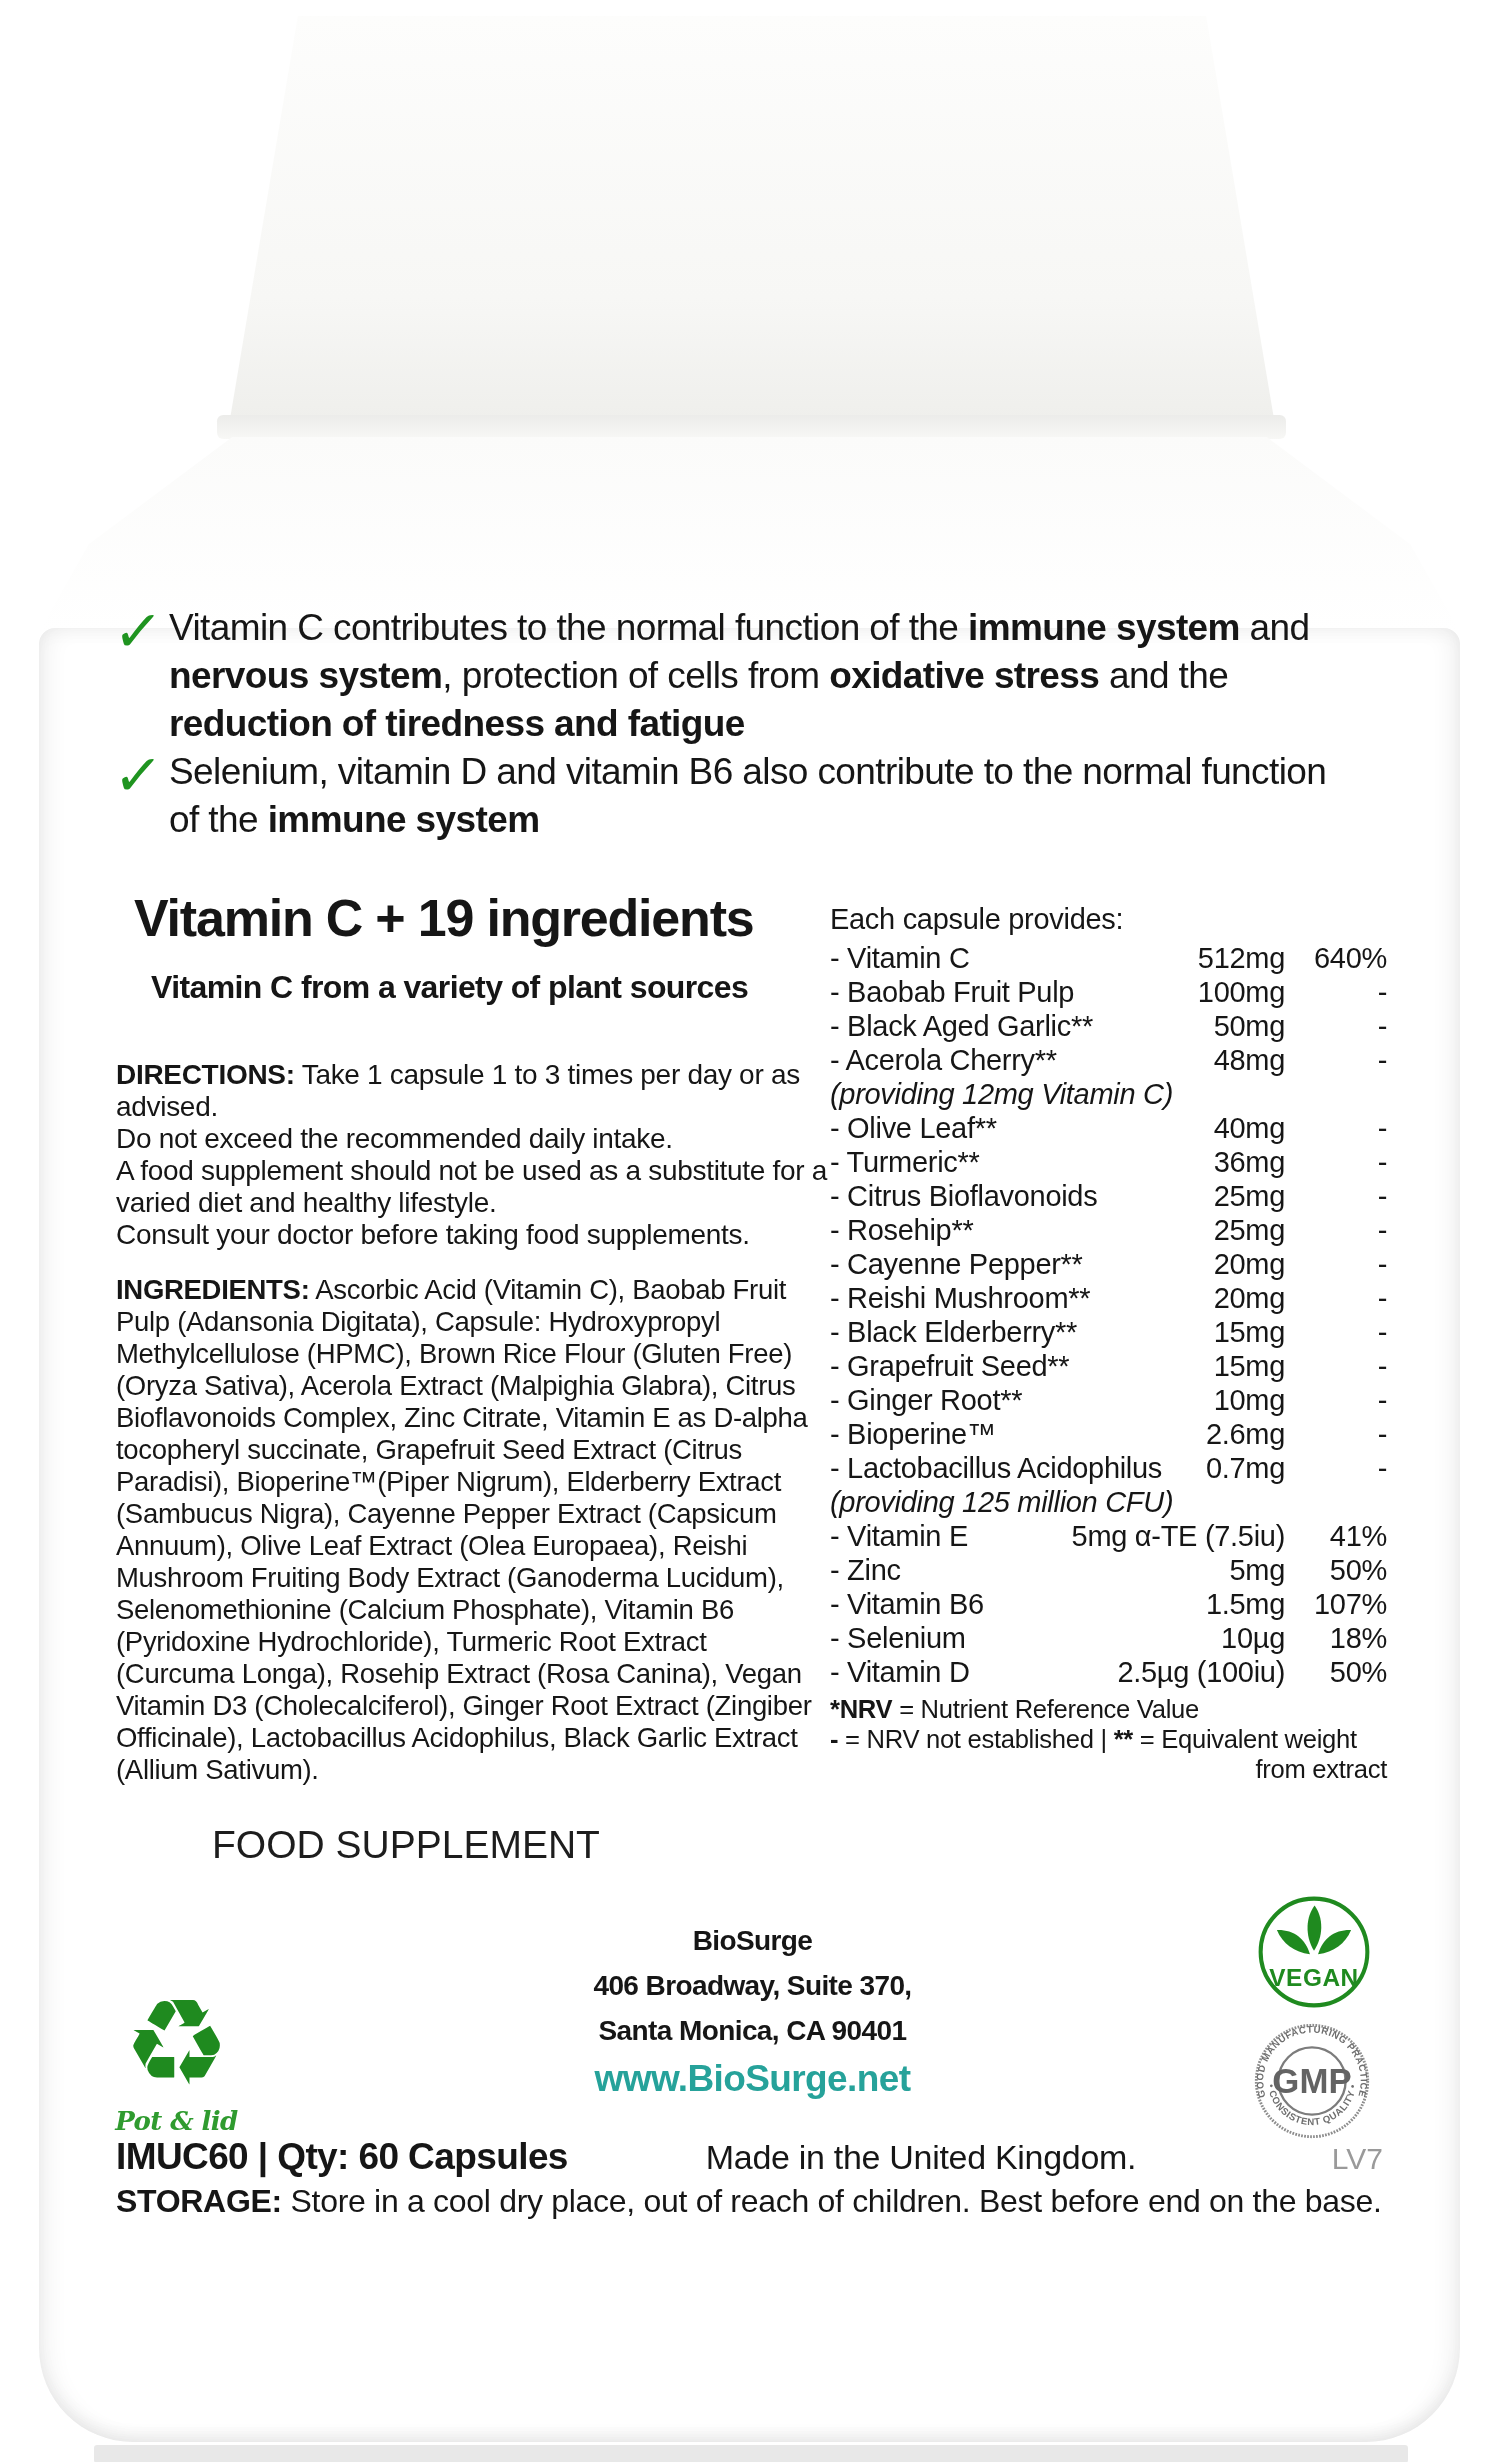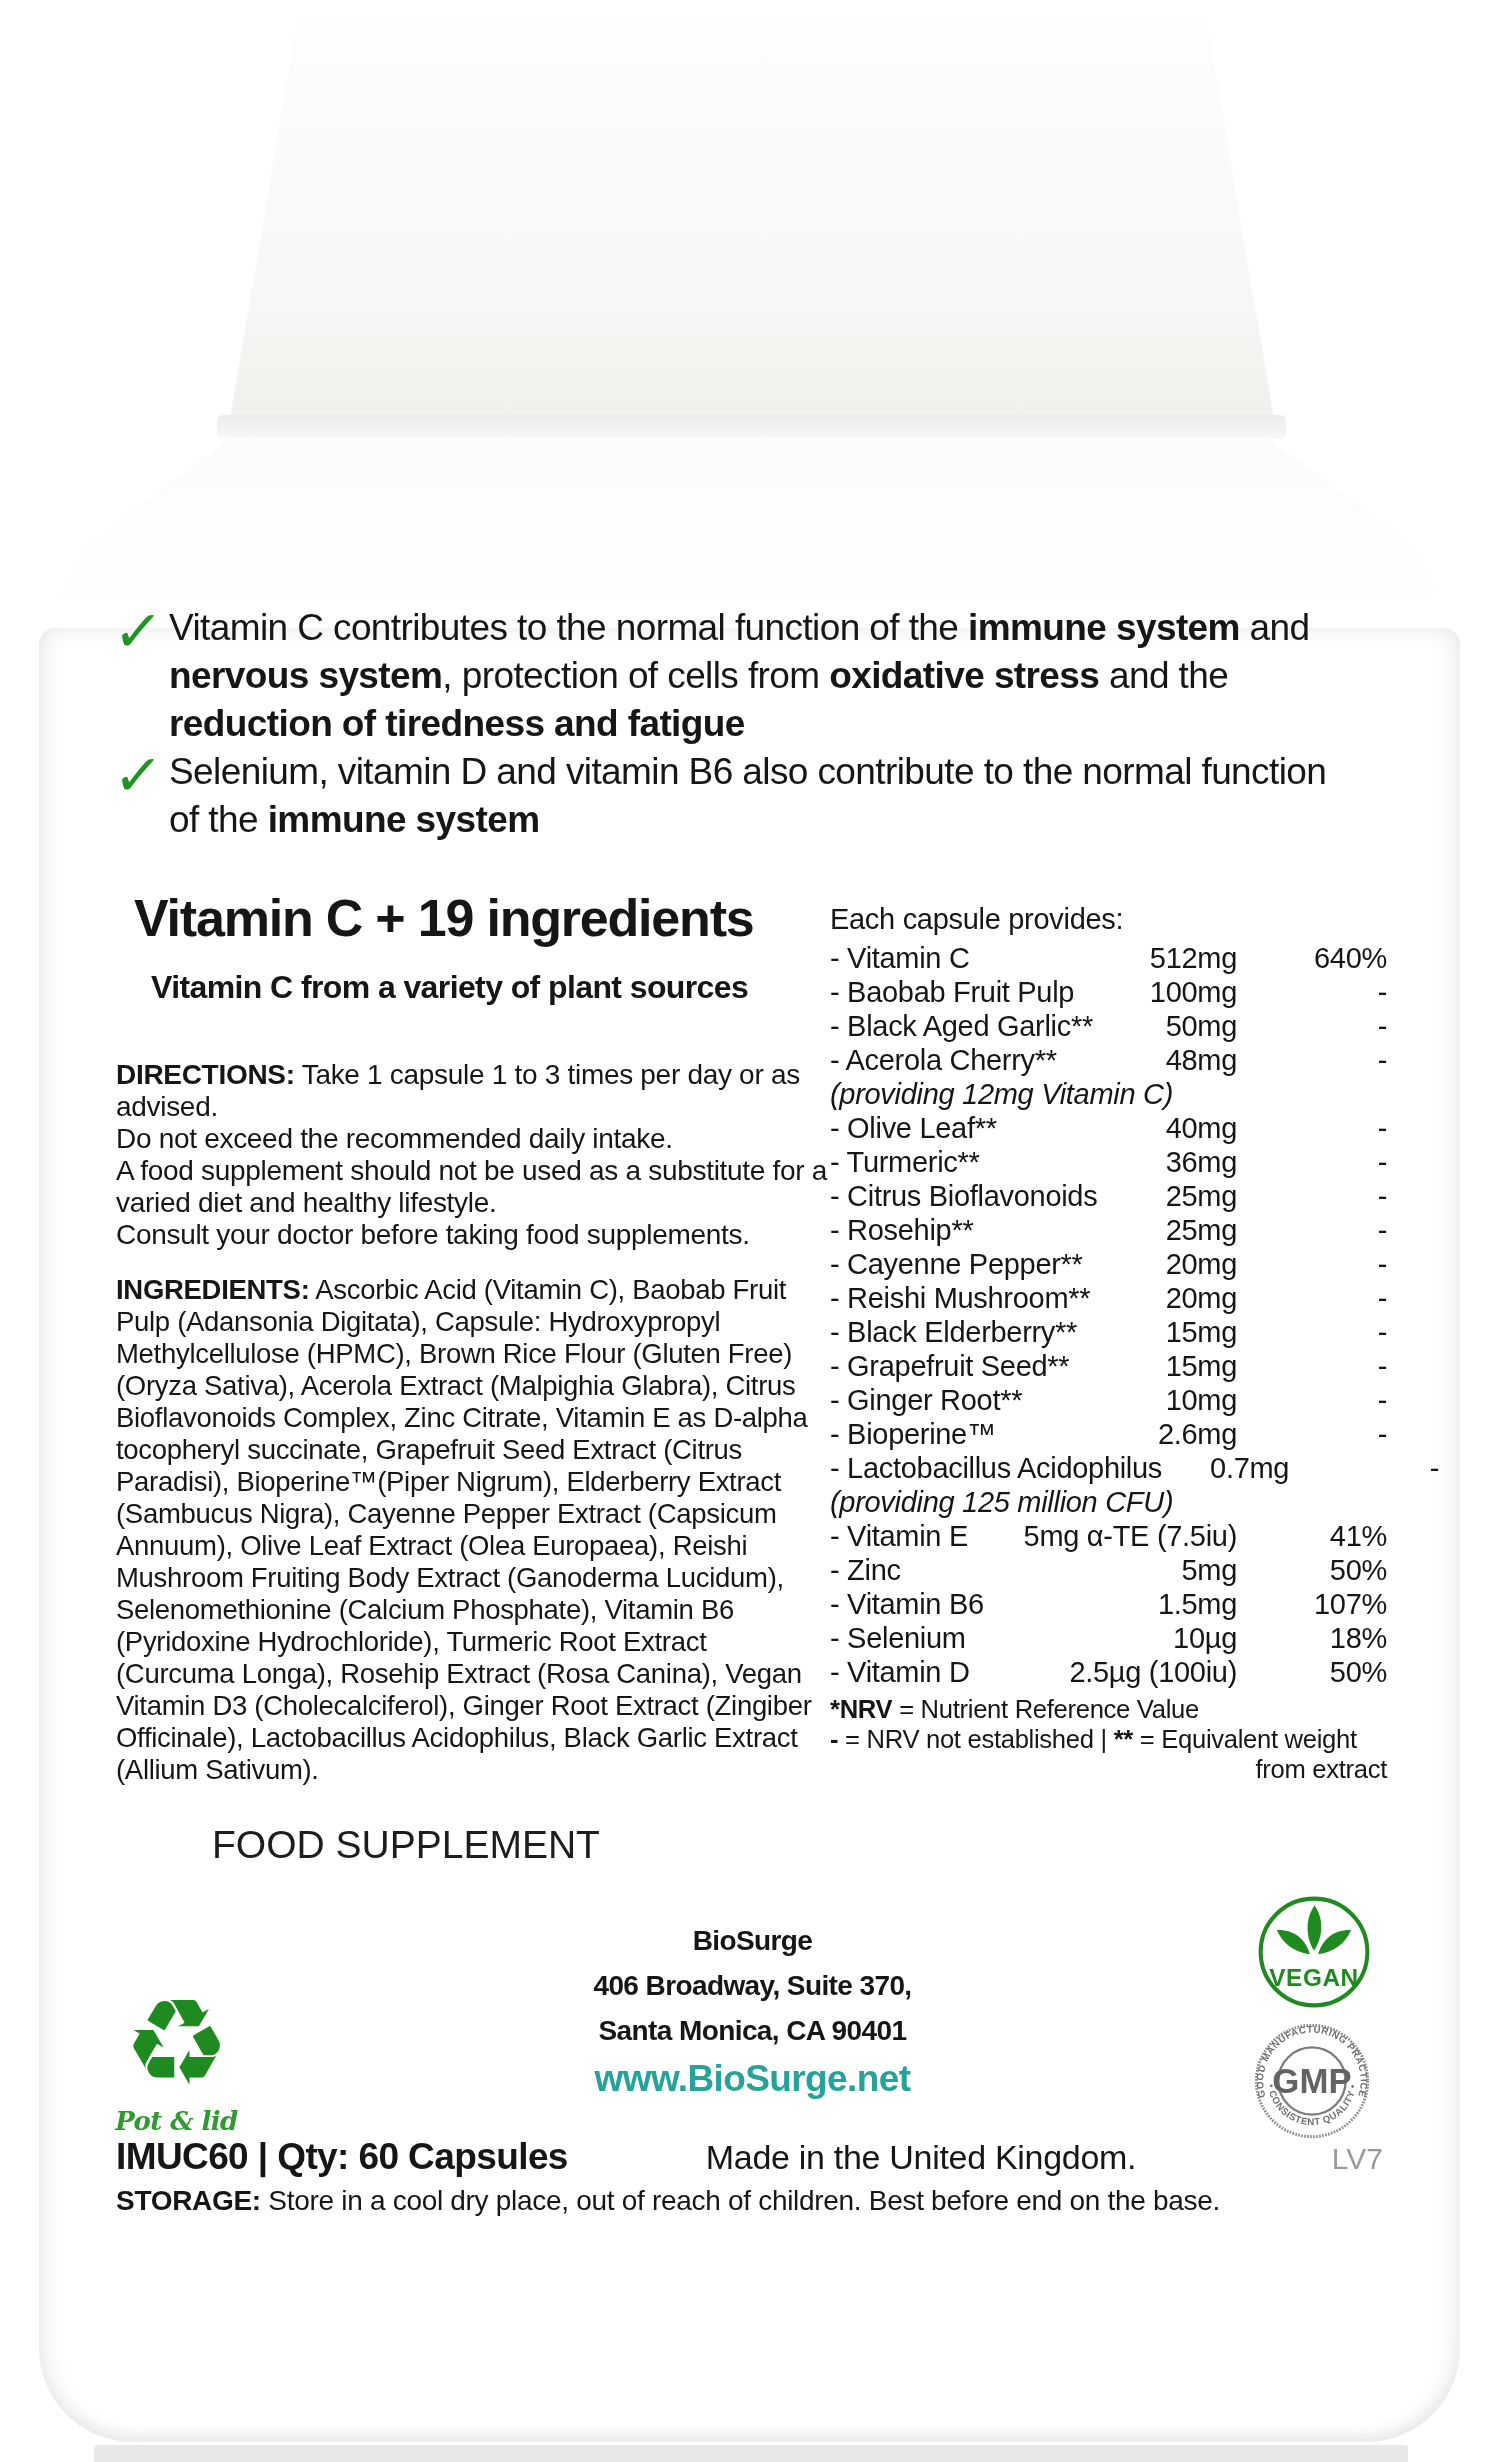--- a/index.html
+++ b/index.html
@@ -62,21 +62,21 @@
     position:absolute; left:116px; top:1274px; width:712px;
     font-size:27.5px; line-height:32px; letter-spacing:-0.3px;
   }
 
   
   .right-col { position:absolute; left:830px; top:892px; width:557px; }
   .pi-header { display:flex; justify-content:space-between; align-items:baseline;
     font-size:31px; font-weight:bold; letter-spacing:-0.6px; }
   .pi-sub { font-size:29px; margin-top:11.2px; letter-spacing:-0.3px; }
   .pi-rows { margin-top:5px; font-size:29px; letter-spacing:-0.3px; }
-  .pi-row { display:flex; align-items:center; line-height:34px;gap:48px; }
+  .pi-row { display:flex; align-items:center; line-height:34px; }
   .pi-name { white-space:nowrap; }
   .pi-amount { margin-left:auto; white-space:nowrap; }
   .pi-nrv { flex:0 0 102px; text-align:right; white-space:nowrap; }
   .pi-note { font-style:italic; line-height:34px; }
   .pi-foot { margin-top:5px; font-size:25.6px; line-height:30px; letter-spacing:-0.3px; }
   .fn-cont { display:block; text-align:right; }
 
   
   .food-supplement {
     position:absolute; left:144px; top:1823px; width:524px; text-align:center;
@@ -107,21 +107,21 @@
   
   .bottom-row {
     position:absolute; left:116px; top:2136px; width:1267px;
     display:flex; align-items:baseline;gap:44px;
   }
   .sku { font-size:37px; font-weight:bold; letter-spacing:-0.6px; }
   .made-in { font-size:34px; margin-left:94px; letter-spacing:-0.3px; }
   .lv-code { font-size:30px; color:#9a9a9a; margin-left:auto; }
   .storage {
     position:absolute; left:116px; top:2185px; width:1267px;
-    font-size:28px; line-height:32px; letter-spacing:-0.3px;
+    font-size:32px; line-height:32px; letter-spacing:-0.3px;
   }
 </style>
 </head>
 <body>
 
 <div class="stage">
 
   <div class="cap"></div>
   <div class="cap-lip"></div>
   <div class="shoulder"></div>

